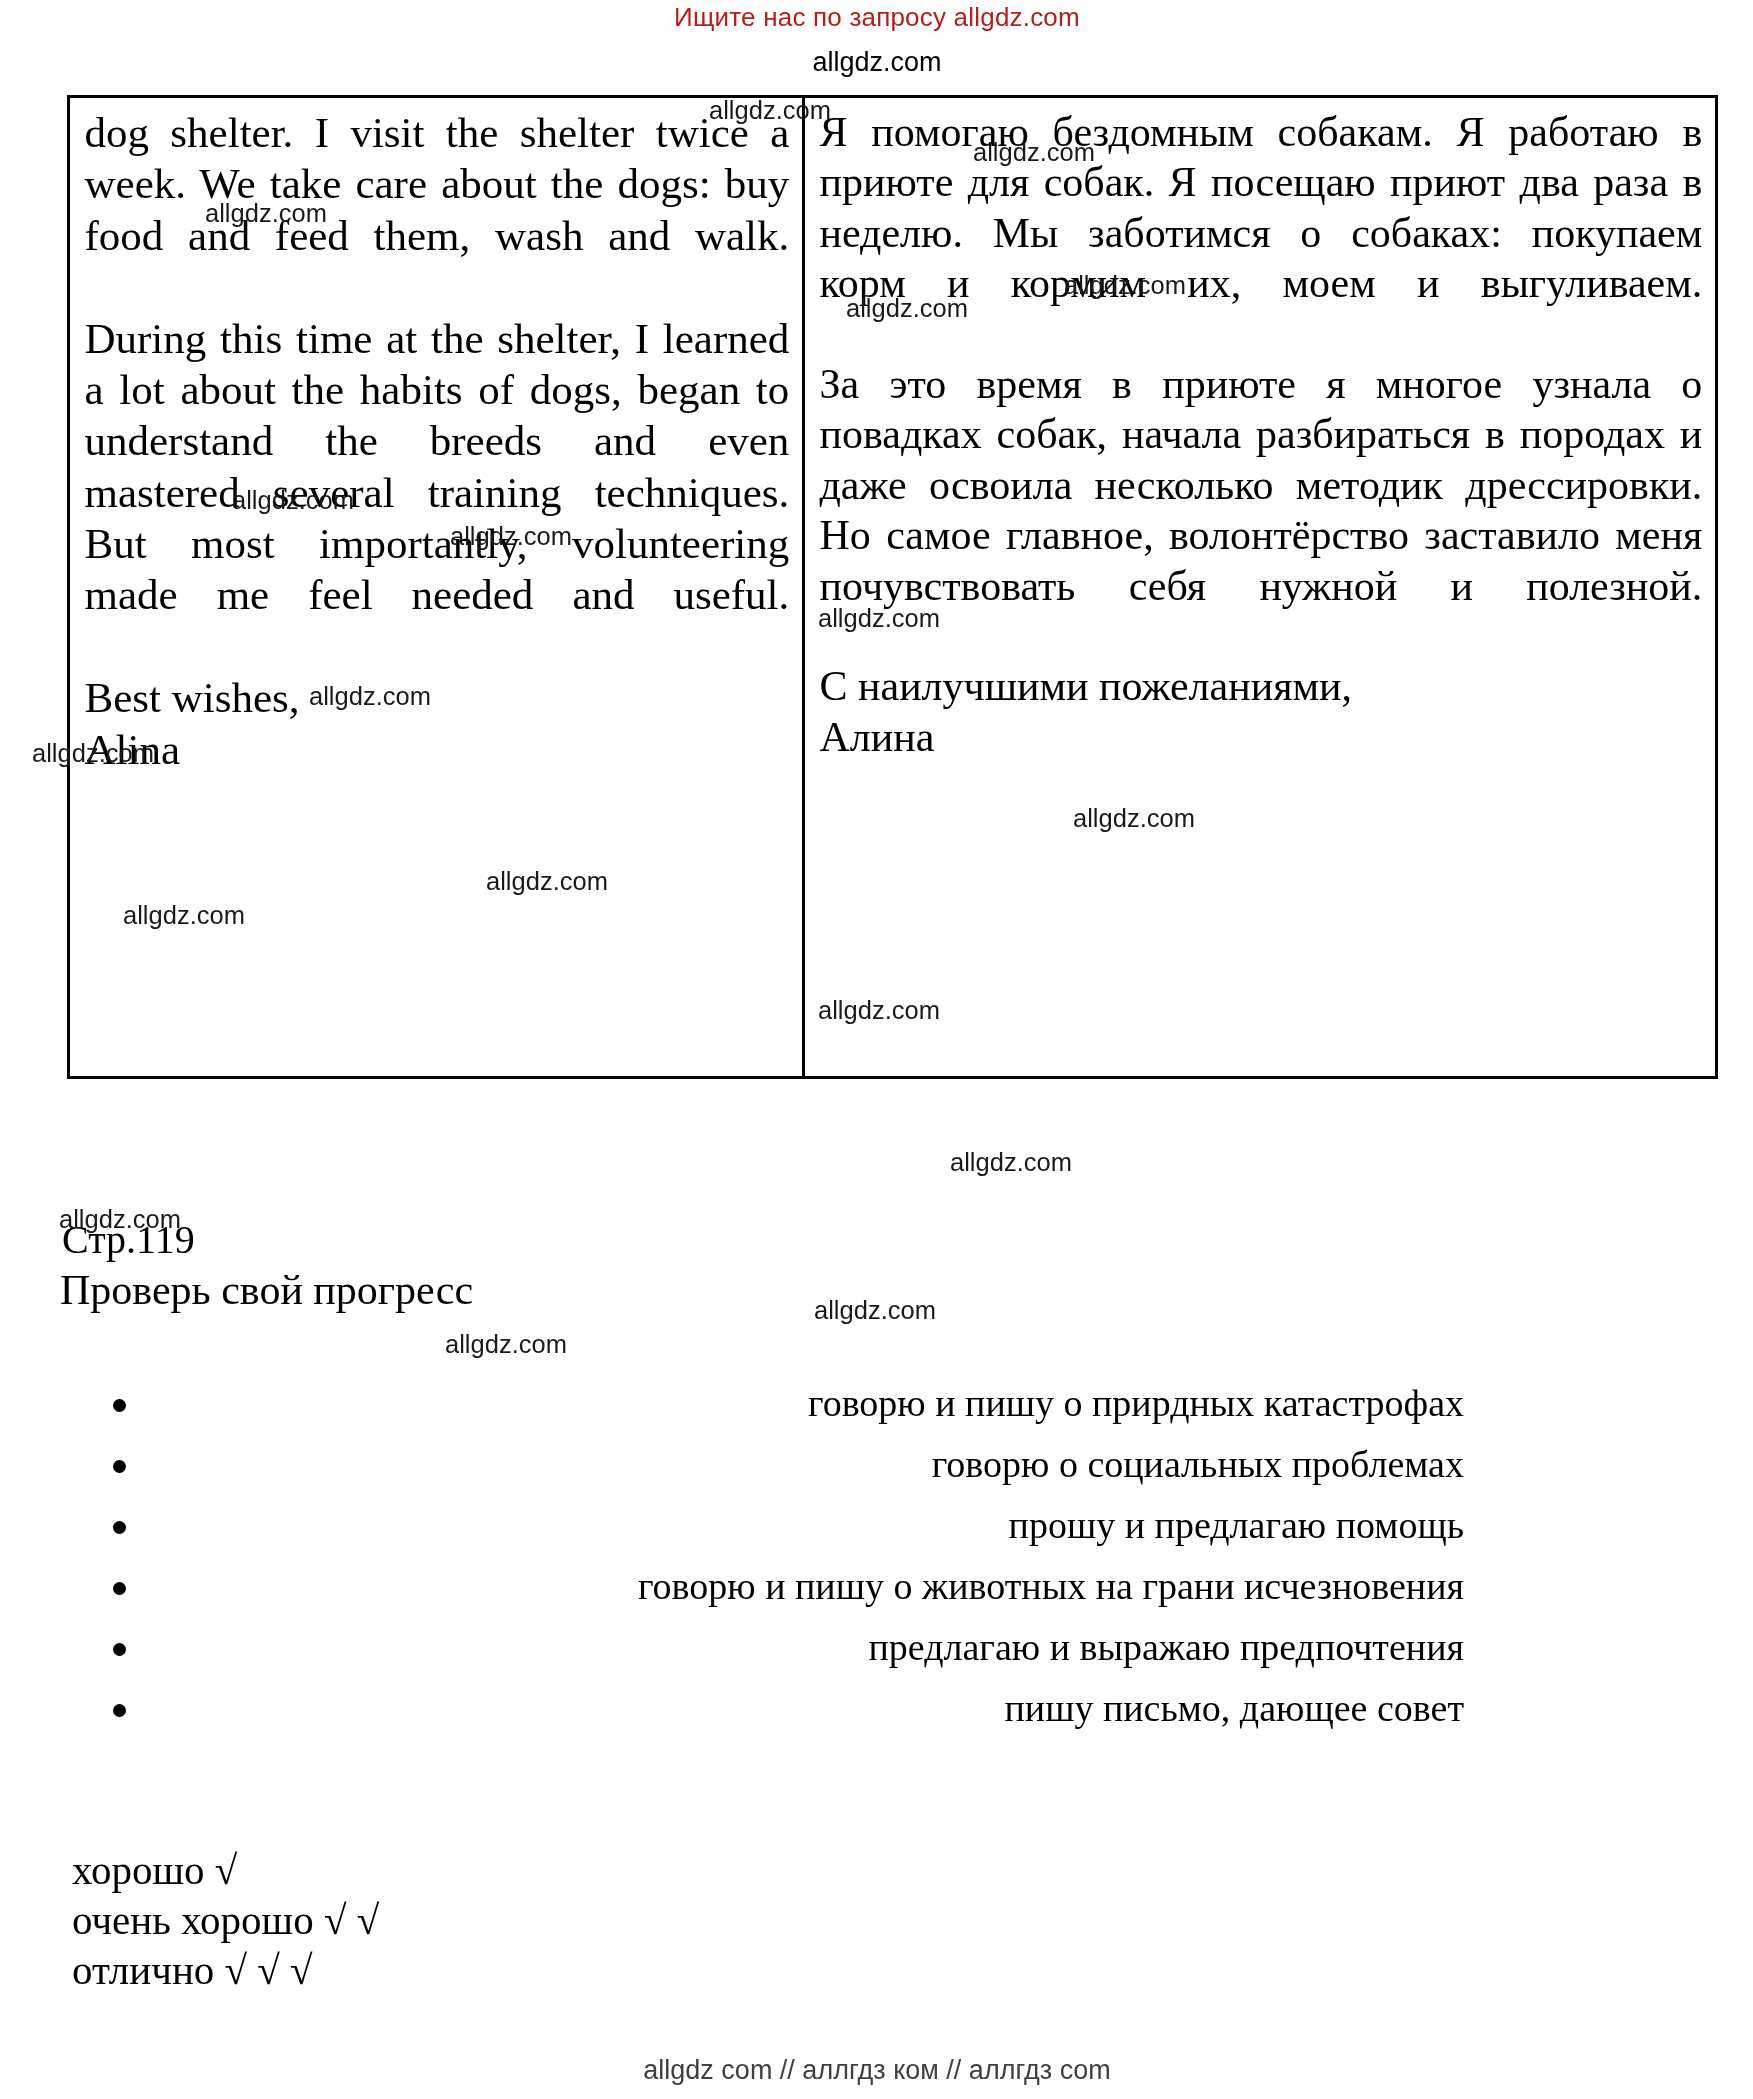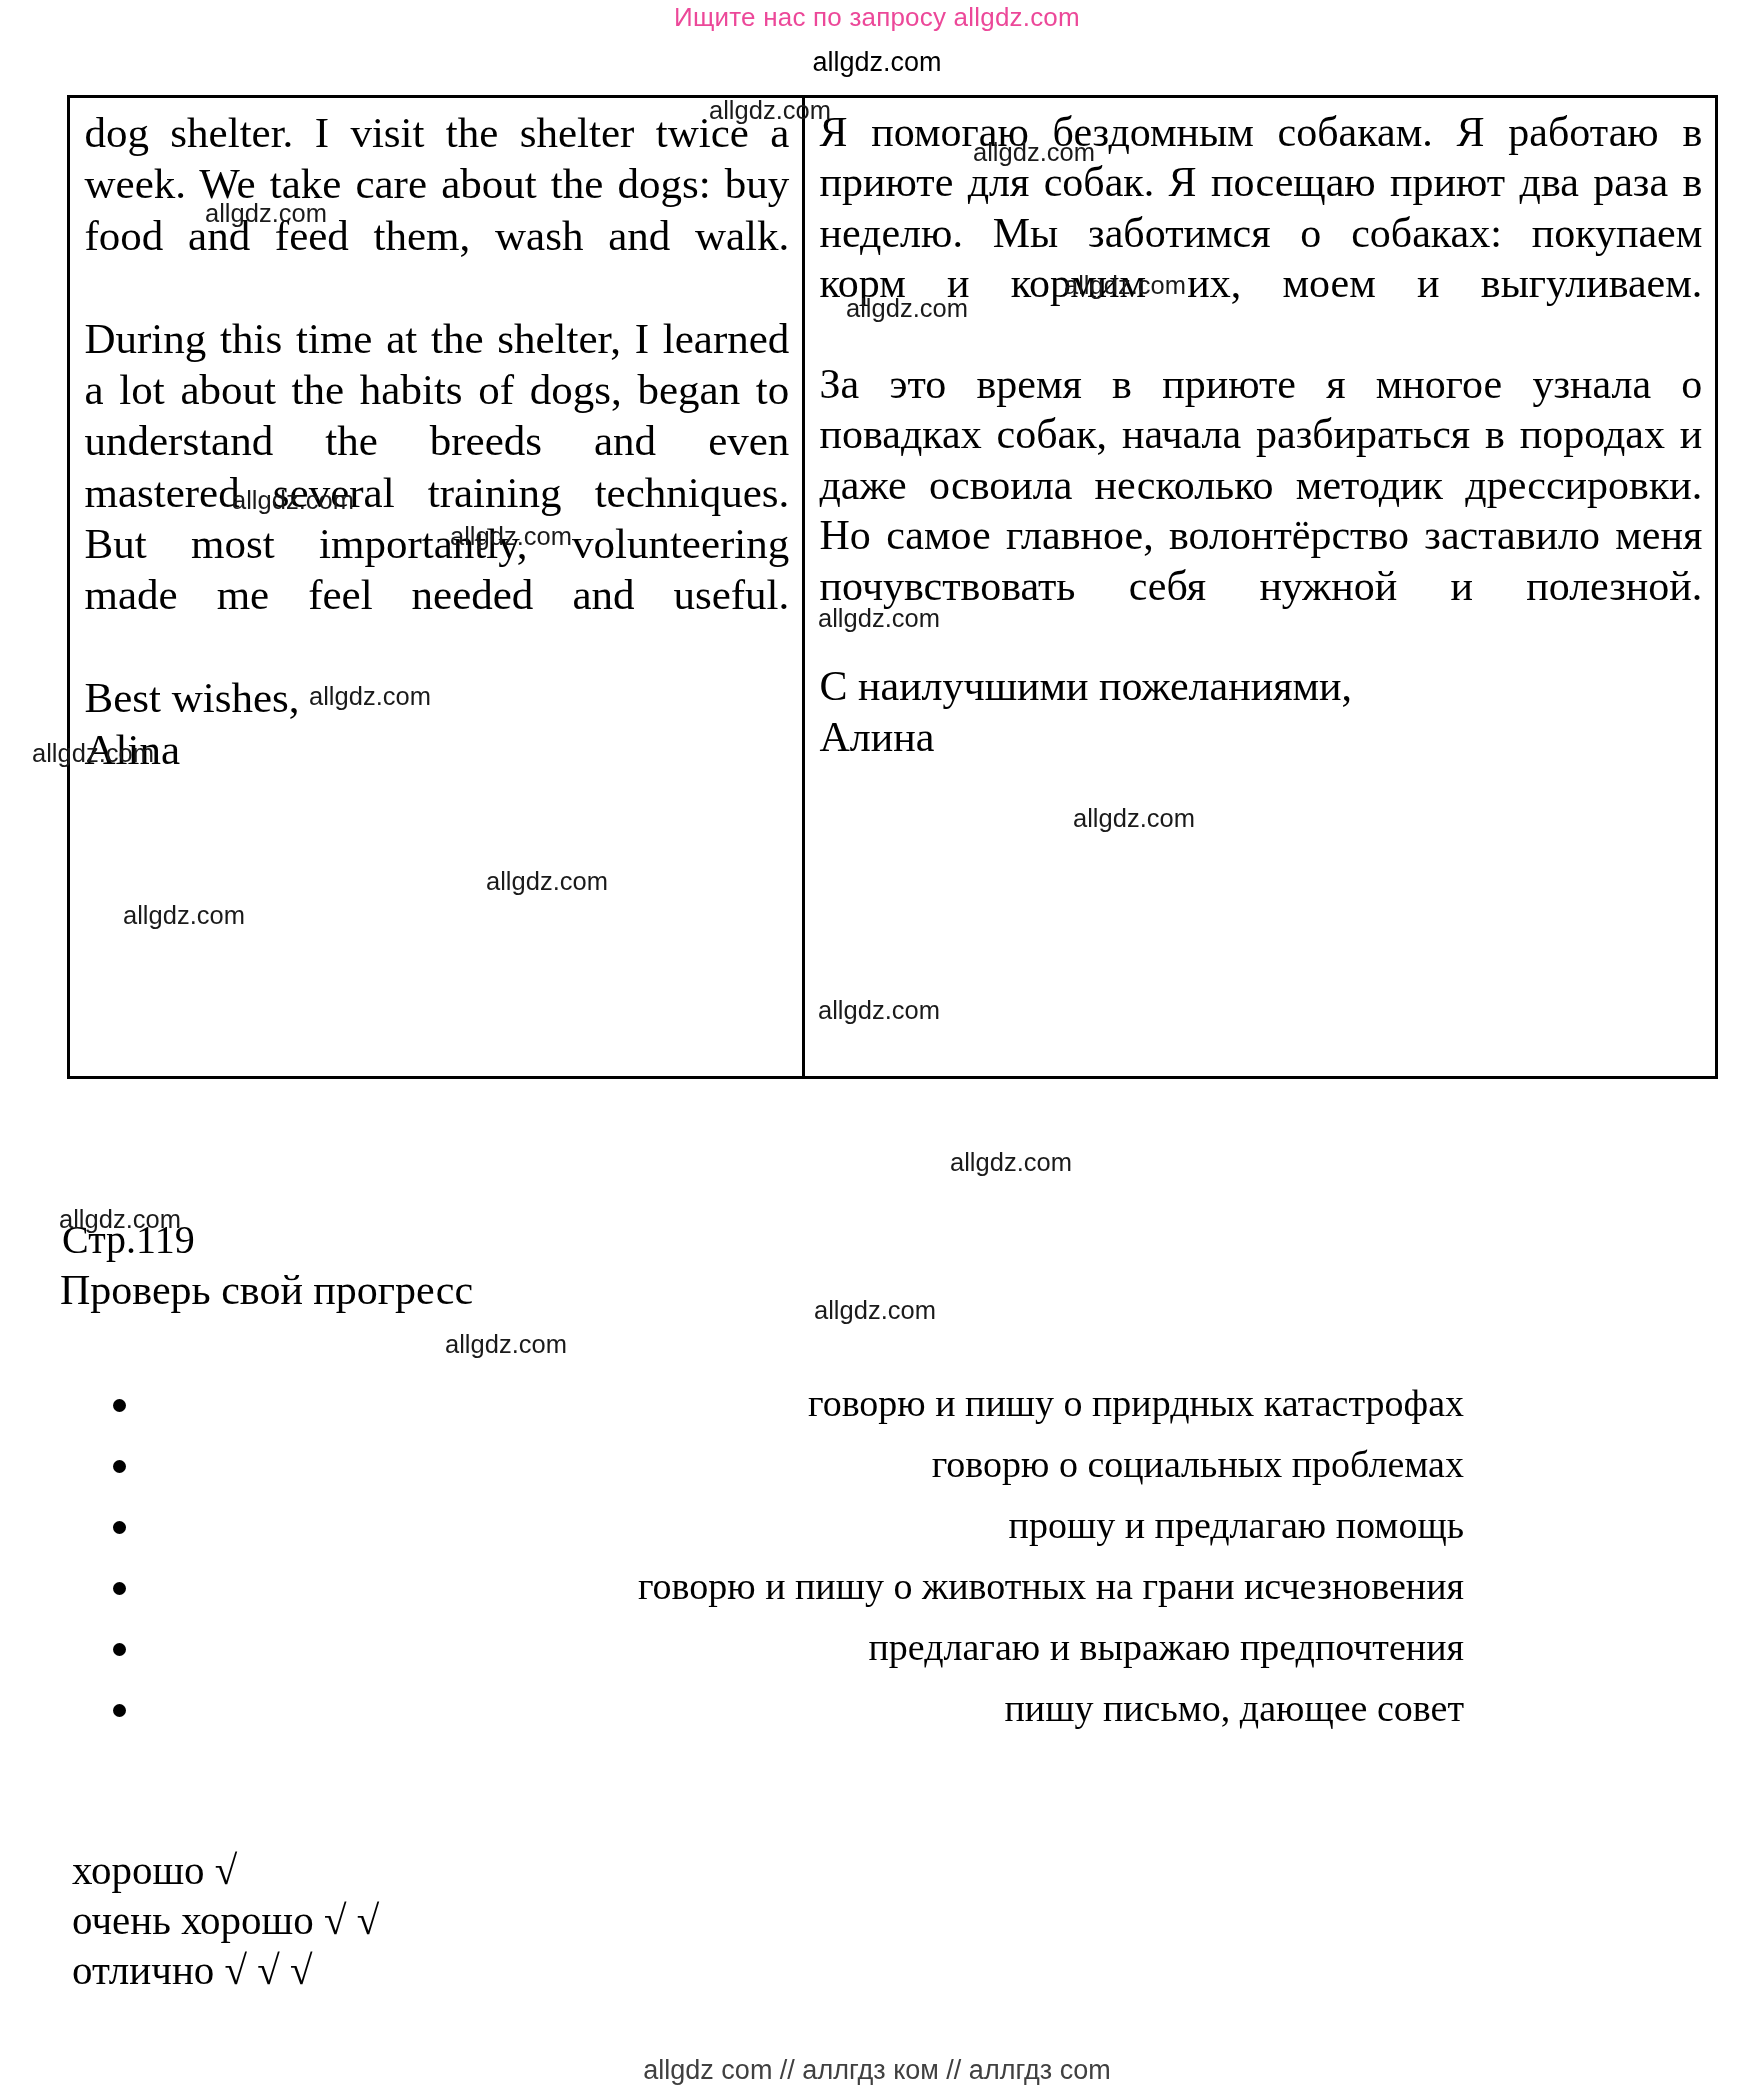--- a/index.html
+++ b/index.html
@@ -18,21 +18,21 @@
 
   
   .top-banner {
     position: absolute;
     top: 1.8px;
     left: 0;
     width: 100%;
     text-align: center;
     font-family: "Liberation Sans", sans-serif;
     font-size: 26px;
-    color: #ec4899;
+    color: #b91c1c;
     letter-spacing: 0.2px;
   }
   .top-watermark {
     position: absolute;
     top: 47px;
     left: 0;
     width: 100%;
     text-align: center;
     font-family: "Liberation Sans", sans-serif;
     font-size: 27px;

